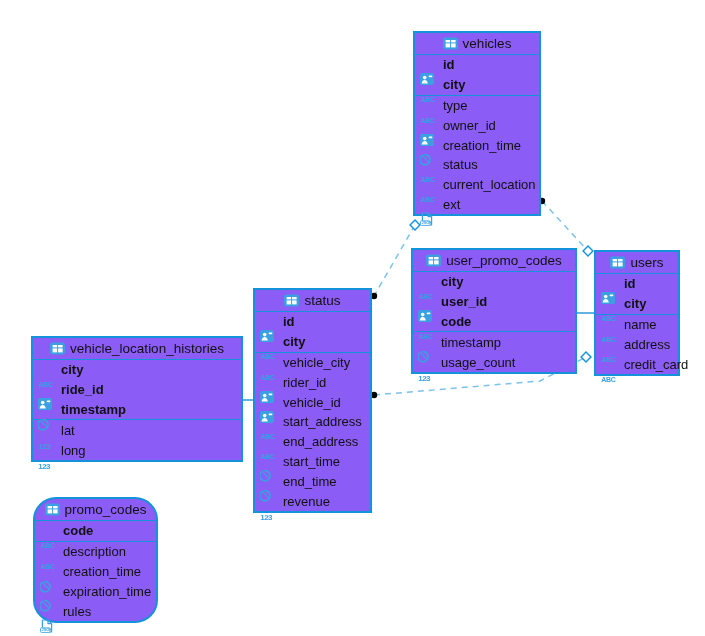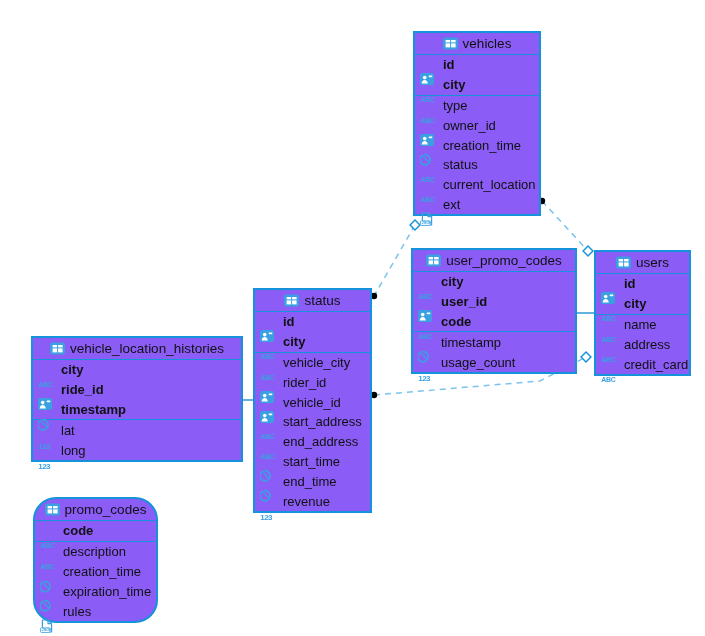--- a/index.html
+++ b/index.html
@@ -195,21 +195,21 @@
         <div class="row ">
           <span class="icon-cell">
             <svg width="15" height="10" viewBox="0 0 15 10">
               <text x="0.2" y="8.6" font-size="8" font-weight="700" letter-spacing="-0.5" fill="#3aa0e2" font-family="'Liberation Sans', sans-serif">123</text>
             </svg>
           </span>
           <span class="fname">usage_count</span>
         </div>
       </div>
     </div>
-    <div class="tbl" style="left: 594px; top: 250px; width: 97px;">
+    <div class="tbl" style="left: 594px; top: 250px; width: 86px;">
       <div class="tbl-header">
         <svg width="15" height="13" viewBox="0 0 15 13">
           <rect x="0" y="0.5" width="15" height="12" rx="2.2" fill="#3aa0e2"></rect>
           <rect x="2.6" y="3" width="4.5" height="2.4" fill="#fff"></rect>
           <rect x="8.1" y="3" width="4.5" height="2.4" fill="#fff"></rect>
           <rect x="2.6" y="6.4" width="4.5" height="4" fill="#fff"></rect>
           <rect x="8.1" y="6.4" width="4.5" height="4" fill="#fff"></rect>
         </svg>
         <span>users</span>
       </div>

